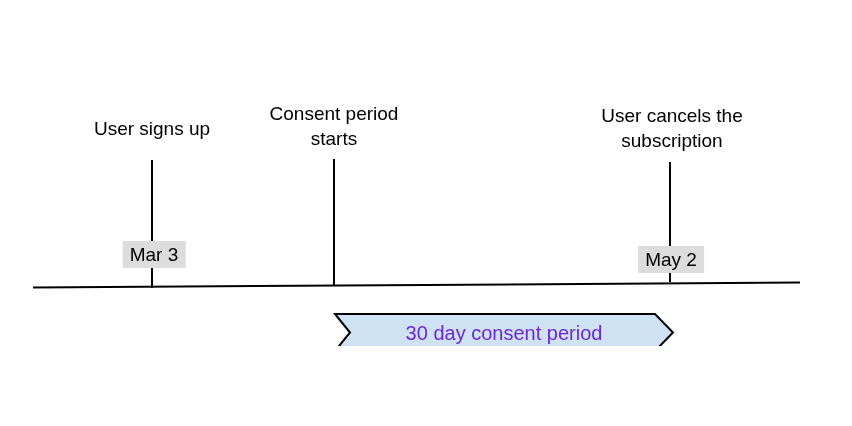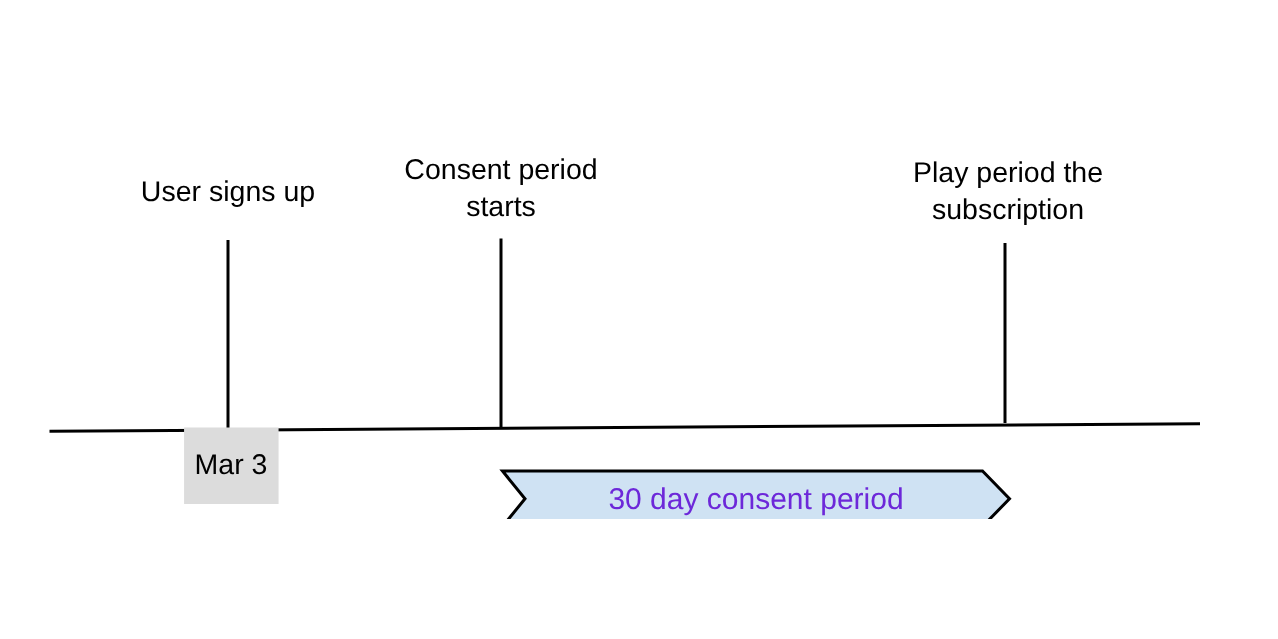--- a/index.html
+++ b/index.html
@@ -37,24 +37,23 @@
     z-index: 1;
   }
 
   .date-label {
     position: absolute;
     transform: translateX(-50%);
     font-size: 19px;
     line-height: 23px;
     color: #000000;
     background: #dcdcdc;
-    padding: 14px 7px;
+    padding: 2px 7px;
     white-space: nowrap;
     z-index: 2;
-    margin-top: 44px;
   }
 
   .banner-label {
     position: absolute;
     left: 350px;
     top: 322px;
     width: 308px;
     text-align: center;
     font-size: 20px;
     line-height: 23px;
@@ -74,18 +73,19 @@
     <polygon points="335,314 655,314 673,332.5 655,351 335,351 350,332.5" fill="#cfe2f3" stroke="#000000" stroke-width="2" stroke-linejoin="miter"></polygon>
   </svg>
 
   <div class="event-title nowrap" style="left:152px; top:116px;">User signs up</div>
   <div class="tick" style="left:151px; top:160px; height:128px;"></div>
   <div class="date-label" style="left:154px; top:241px;">Mar 3</div>
 
   <div class="event-title" style="left:334px; top:101px; width:155px;">Consent period starts</div>
   <div class="tick" style="left:333px; top:159px; height:127px;"></div>
 
-  <div class="event-title" style="left:672px; top:103px; width:170px;">Play period the subscription</div>
+  <div class="event-title" style="left:672px; top:103px; width:170px;">User cancels the subscription</div>
   <div class="tick" style="left:669px; top:162px; height:120px;"></div>
+  <div class="date-label" style="left:671px; top:246px;">May 2</div>
 
   <div class="banner-label">30 day consent period</div>
 
 </div>
 
 </body></html>

